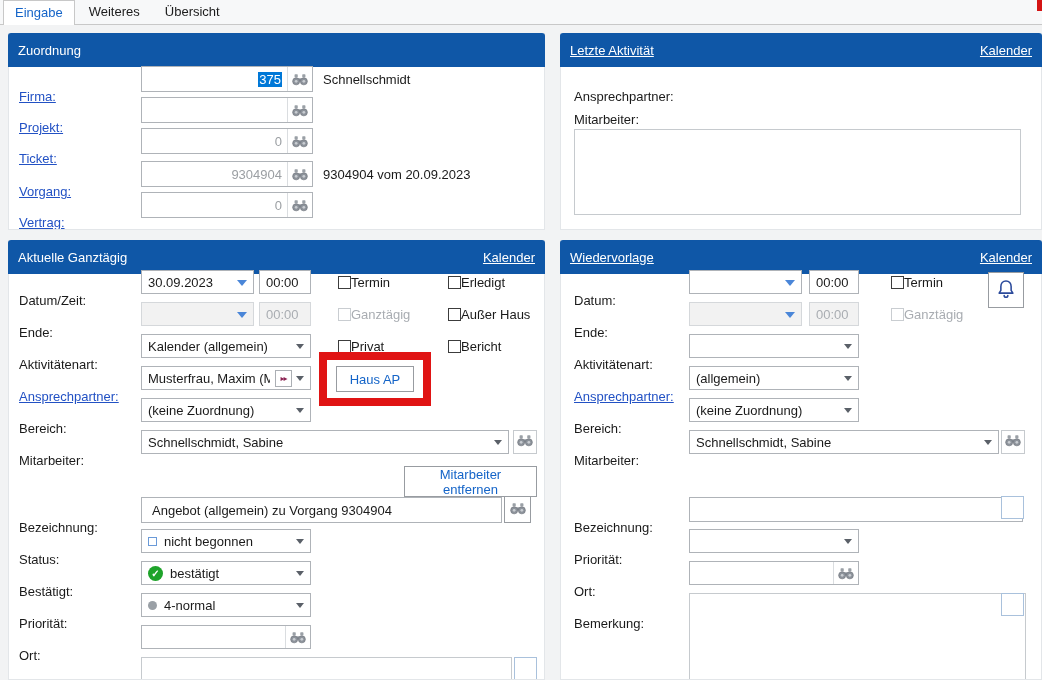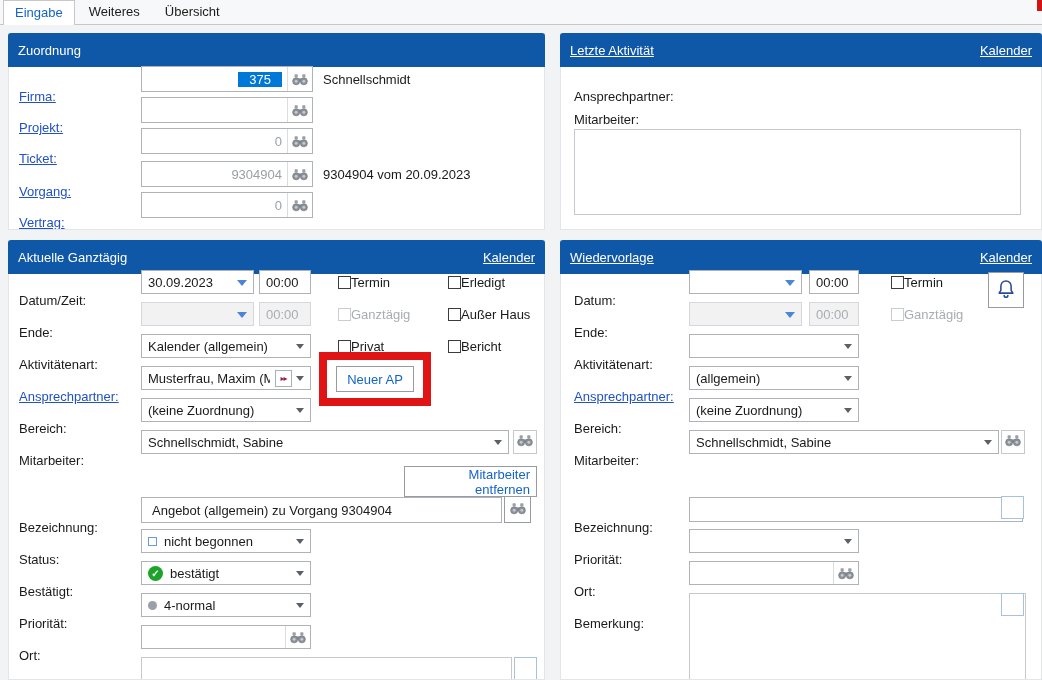--- a/index.html
+++ b/index.html
@@ -37,21 +37,21 @@
     position:absolute; height:24px; background:#FFFFFF;
     border:1px solid #AFB3B8; display:flex; align-items:center; overflow:hidden;
   }
   .field { padding:0 10px; }
   .lookup { height:26px; padding:0; }
   .lookup .lookup-val { flex:1; height:100%; display:flex; align-items:center;
     justify-content:flex-end; padding:0 5px; overflow:hidden; }
   .lookup .binoc { width:25px; height:100%; border-left:1px solid #DADDE0;
     display:flex; align-items:center; justify-content:center; background:#FFFFFF; }
   .muted { color:#9B9FA3; }
-  .sel { background:#0078D7; color:#FFFFFF; padding:0 11px; }
+  .sel { background:#0078D7; color:#FFFFFF; padding:0 1px; }
   .note { position:absolute; top:6px; white-space:nowrap; }
 
   .combo { padding:0 18px 0 6px;justify-content:flex-end; }
   .combo .combo-val { white-space:nowrap; overflow:hidden; flex:1; }
   .arrow { position:absolute; right:6px; top:50%; margin-top:-2px; width:0; height:0;
     border-left:4px solid transparent; border-right:4px solid transparent; border-top:5px solid #5A6068; }
   .combo.blue-arrow .arrow { border-left-width:5px; border-right-width:5px;
     border-top-width:6px; border-top-color:#4A86D8; }
   .dis { background:#F2F2F2 !important; border-color:#D5D8DB !important; color:#A9ADB2; }
   .dis .arrow { border-top-color:#AEB4BA; }
@@ -281,21 +281,21 @@
     <div class="row" style="top:103px">
       <span class="lbl link">Ansprechpartner:</span>
       <div class="combo" style="left:132px; width:170px; padding-right:40px;">
         <span class="combo-val">Musterfrau, Maxim (Mu</span>
         <span class="fwd-btn">▸▸</span>
         <span class="arrow"></span>
       </div>
     </div>
 
     <div class="red-box" style="left:310px; top:89px; width:112px; height:54px;">
-      <button class="btn" style="width:78px; height:26px;">Neuer AP</button>
+      <button class="btn" style="width:78px; height:26px;">Haus AP</button>
     </div>
 
     <div class="row" style="top:135px">
       <span class="lbl">Bereich:</span>
       <div class="combo" style="left:132px; width:170px;">
         <span class="combo-val">(keine Zuordnung)</span>
         <span class="arrow"></span>
       </div>
     </div>
 
@@ -311,21 +311,21 @@
               <rect x="12.8" y="1.5" width="4" height="4" rx="0.8" fill="#9AA0A6"></rect>
               <rect x="8" y="6.5" width="4" height="4" fill="#8D939B"></rect>
               <circle cx="5.2" cy="10.3" r="4.4" fill="#8D939B" stroke="#6F757D" stroke-width="0.8"></circle>
               <circle cx="14.8" cy="10.3" r="4.4" fill="#8D939B" stroke="#6F757D" stroke-width="0.8"></circle>
               <circle cx="5.2" cy="10.3" r="1.7" fill="#C9CDD2"></circle>
               <circle cx="14.8" cy="10.3" r="1.7" fill="#C9CDD2"></circle>
             </svg></span>
       </div>
     </div>
 
-    <button class="btn" style="position:absolute; left:395px; top:203px; width:133px; height:31px;text-align:right;">Mitarbeiter entfernen</button>
+    <button class="btn" style="position:absolute; left:395px; top:203px; width:133px; height:31px;">Mitarbeiter entfernen</button>
 
     <div class="row" style="top:234px">
       <span class="lbl">Bezeichnung:</span>
       <div class="field" style="left:132px; width:361px; height:26px;">Angebot (allgemein) zu Vorgang 9304904</div>
       <div class="binoc-btn" style="left:495px; top:-1px; width:27px; height:27px;">
         <span><svg viewBox="0 0 20 16" width="16" height="13" aria-hidden="true">
               <rect x="3.2" y="1.5" width="4" height="4" rx="0.8" fill="#9AA0A6"></rect>
               <rect x="12.8" y="1.5" width="4" height="4" rx="0.8" fill="#9AA0A6"></rect>
               <rect x="8" y="6.5" width="4" height="4" fill="#8D939B"></rect>
               <circle cx="5.2" cy="10.3" r="4.4" fill="#8D939B" stroke="#6F757D" stroke-width="0.8"></circle>

